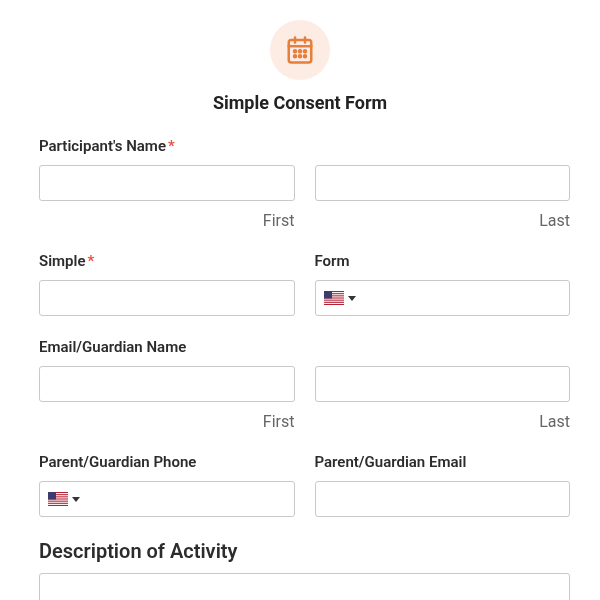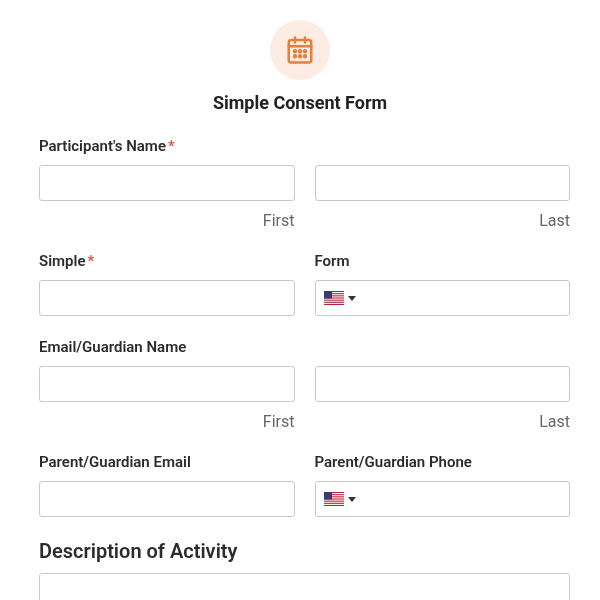--- a/index.html
+++ b/index.html
@@ -166,42 +166,42 @@
     <div class="col">
       <input type="text" class="input" style="">
       <div class="sub-label">Last</div>
     </div>
   </div>
 </div>
 
 <div class="field-group">
   <div class="row">
     <div class="col">
-      <label class="label">Parent/Guardian Email</label>
-      <input type="email" class="input" style="">
-    </div>
-    <div class="col">
       <label class="label">Parent/Guardian Phone</label>
       <div class="phone-input">
         <div class="flag-btn">
           <svg width="20" height="14" viewBox="0 0 20 14">
             <rect width="20" height="14" fill="#b22234"></rect>
             <rect y="1.08" width="20" height="1.08" fill="#fff"></rect>
             <rect y="3.23" width="20" height="1.08" fill="#fff"></rect>
             <rect y="5.38" width="20" height="1.08" fill="#fff"></rect>
             <rect y="7.54" width="20" height="1.08" fill="#fff"></rect>
             <rect y="9.69" width="20" height="1.08" fill="#fff"></rect>
             <rect y="11.85" width="20" height="1.08" fill="#fff"></rect>
             <rect width="8" height="7.54" fill="#3c3b6e"></rect>
           </svg>
           <svg width="8" height="5" viewBox="0 0 8 5">
               <path d="M0 0 L4 5 L8 0 Z" fill="#333"></path>
             </svg>
         </div>
       </div>
     </div>
+    <div class="col">
+      <label class="label">Parent/Guardian Email</label>
+      <input type="email" class="input" style="">
+    </div>
   </div>
 </div>
 
 <div class="field-group">
   <label class="desc-label">Description of Activity</label>
   <input type="text" class="input" style="margin-top: 10px;">
 </div>
 
 </body></html>

